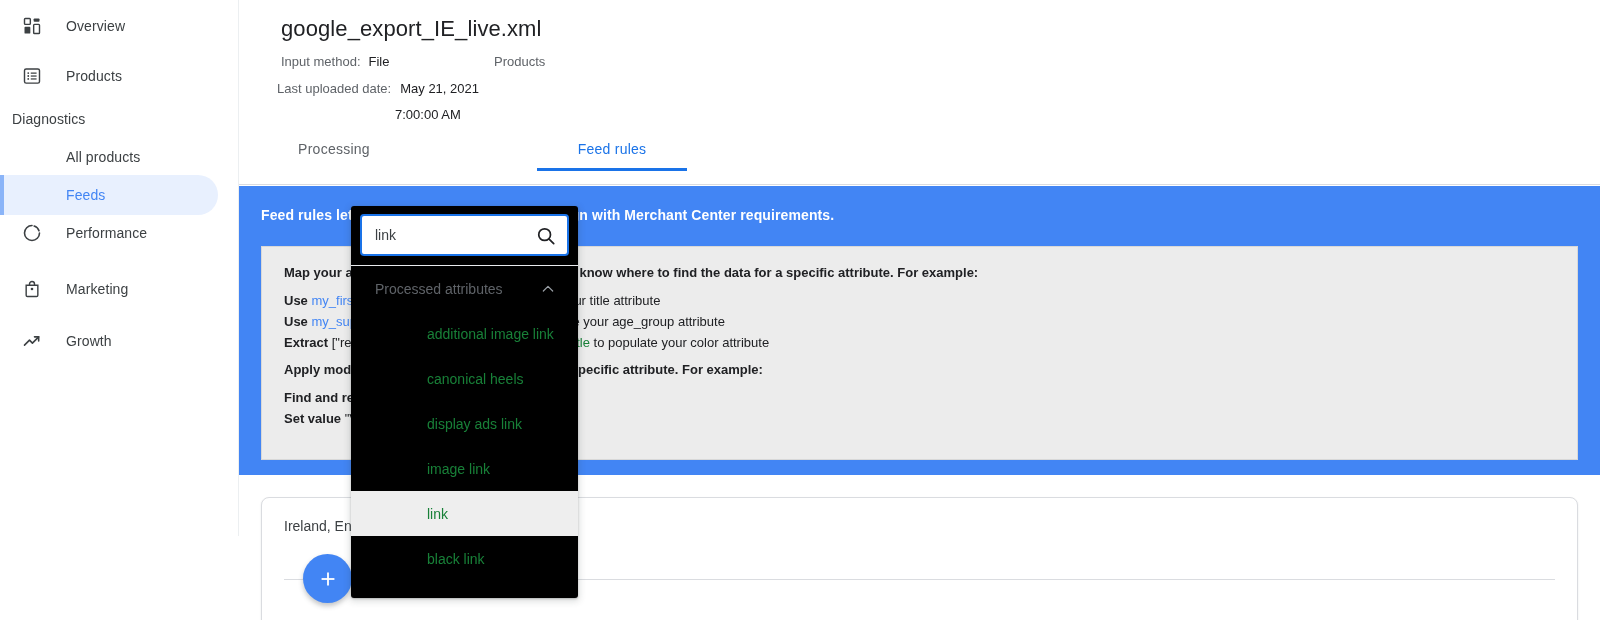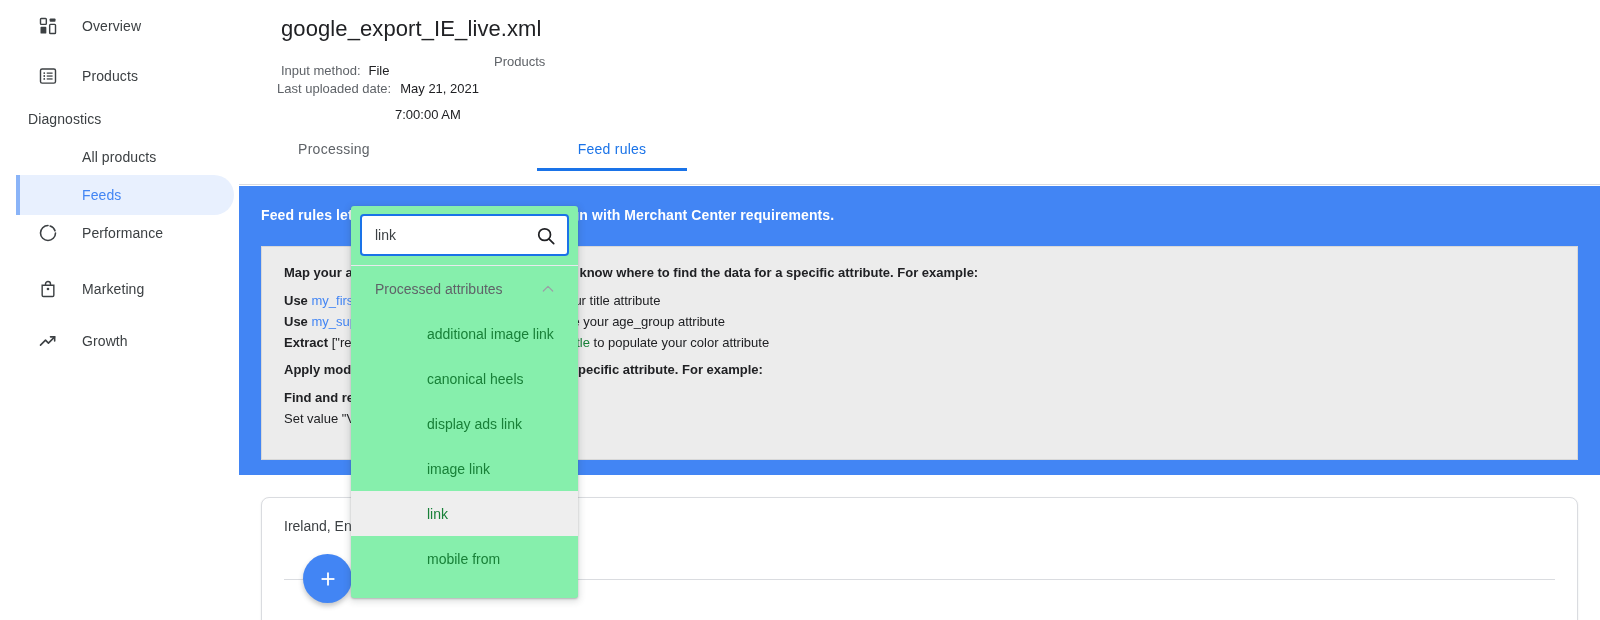--- a/index.html
+++ b/index.html
@@ -8,21 +8,21 @@
     width: 1600px; height: 620px;
     overflow: hidden;
     background: #ffffff;
     font-family: "Liberation Sans", sans-serif;
     -webkit-font-smoothing: antialiased;
   }
   #app { position: relative; width: 1600px; height: 620px; background: #fff; }
 
   
   #sidebar {
-    position: absolute; left: 16px; top: 0;
+    position: absolute; left: 0; top: 0;
     width: 239px; height: 536px;
     background: #ffffff;
     border-right: 1px solid #eceff1;
   }
   .nav-item {
     position: relative;
     display: flex; align-items: center;
     height: 40px;
     margin: 0 10px 0 0;
     border-radius: 0 20px 20px 0;
@@ -53,21 +53,21 @@
 
   
   #content { position: absolute; left: 239px; top: 0; right: 0; height: 620px; background: #fff; }
   #page-title {
     position: absolute; left: 42px; top: 16px;
     font-size: 22px; color: #202124; letter-spacing: .1px;
   }
   .meta-row { position: absolute; font-size: 13px; line-height: 19px; }
   .meta-label { color: #5f6368; }
   .meta-value { color: #202124; }
-  #meta-input { left: 42px; top: 61px; }
+  #meta-input { left: 42px; top: 52px; }
   #meta-input .meta-value { margin-left: 8px; }
   #meta-products { left: 255px; top: 52px; color: #5f6368; }
   #meta-date { left: 38px; top: 79px; }
   #meta-date .meta-value { margin-left: 9px; }
   #meta-time { left: 156px; top: 105px; color: #202124; }
 
   
   #tabs { position: absolute; left: 0; top: 132px; right: 0; height: 39px; }
   .tab {
     position: absolute; top: 0;
@@ -133,21 +133,21 @@
     box-shadow: 0 3px 5px rgba(60,64,67,.3);
     display: flex; align-items: center; justify-content: center;
     cursor: pointer;
   }
   #fab svg { display: block; }
 
   
   #dropdown {
     position: absolute; left: 351px; top: 206px;
     width: 227px; height: 392px;
-    background: #86efac;
+    background: #000000;
     box-shadow: 0 2px 6px 2px rgba(60,64,67,.15), 0 1px 2px rgba(60,64,67,.3);
     border-radius: 3px;
     overflow: hidden;
   }
   #search-wrap { position: absolute; left: 9px; top: 8px; width: 209px; height: 42px; }
   #search-box {
     position: relative;
     width: 209px; height: 42px;
     border: 2px solid #1a73e8;
     border-radius: 4px;
@@ -276,21 +276,21 @@
 
     <section id="banner">
       <div id="banner-head">Feed rules let you modify your feed data to align with Merchant Center requirements.</div>
       <div id="banner-box">
         <div class="bb-line" id="bb-0"><span style="font-weight: 700;">Map your attributes to your feed sources so we know where to find the data for a specific attribute. For example:</span></div>
         <div class="bb-line" id="bb-1"><span style="font-weight: 700;">Use </span><span class="bb-blue">my_first_feed</span><span class="bb-green">.title</span><span> + " " + </span><span class="bb-green">brand</span><span> to populate your title attribute</span></div>
         <div class="bb-line" id="bb-2"><span style="font-weight: 700;">Use </span><span class="bb-blue">my_supplemental_feed</span><span class="bb-green">.age_group</span><span> to populate your age_group attribute</span></div>
         <div class="bb-line" id="bb-3"><span style="font-weight: 700;">Extract </span><span>["red", "blue", "black"] from </span><span class="bb-blue">my_first_feed</span><span class="bb-green">.title</span><span> to populate your color attribute</span></div>
         <div class="bb-line" id="bb-4"><span style="font-weight: 700;">Apply modifications to change your data for a specific attribute. For example:</span></div>
         <div class="bb-line" id="bb-5"><span style="font-weight: 700;">Find and replace </span><span>"Pumps" with "Pump heels"</span></div>
-        <div class="bb-line" id="bb-6"><span style="font-weight: 400;">Set value </span><span>"Vintage" to "Used"</span></div>
+        <div class="bb-line" id="bb-6"><span style="font-weight: 700;">Set value </span><span>"Vintage" to "Used"</span></div>
       </div>
     </section>
 
     <section id="bottom-card">
       <div id="card-country">Ireland, English</div>
       <div id="card-rule-line"></div>
       <div id="fab">
         <svg width="22" height="22" viewBox="0 0 24 24">
           <path d="M11 5h2v14h-2z" fill="#fff"></path>
           <path d="M5 11h14v2H5z" fill="#fff"></path>
@@ -330,18 +330,18 @@
         <div class="option">
           <span>display ads link</span>
         </div>
         <div class="option">
           <span>image link</span>
         </div>
         <div class="option hovered">
           <span>link</span>
         </div>
         <div class="option">
-          <span>mobile from</span>
+          <span>black link</span>
         </div>
       </div>
   </div>
 
 </div>
 
 </body></html>

